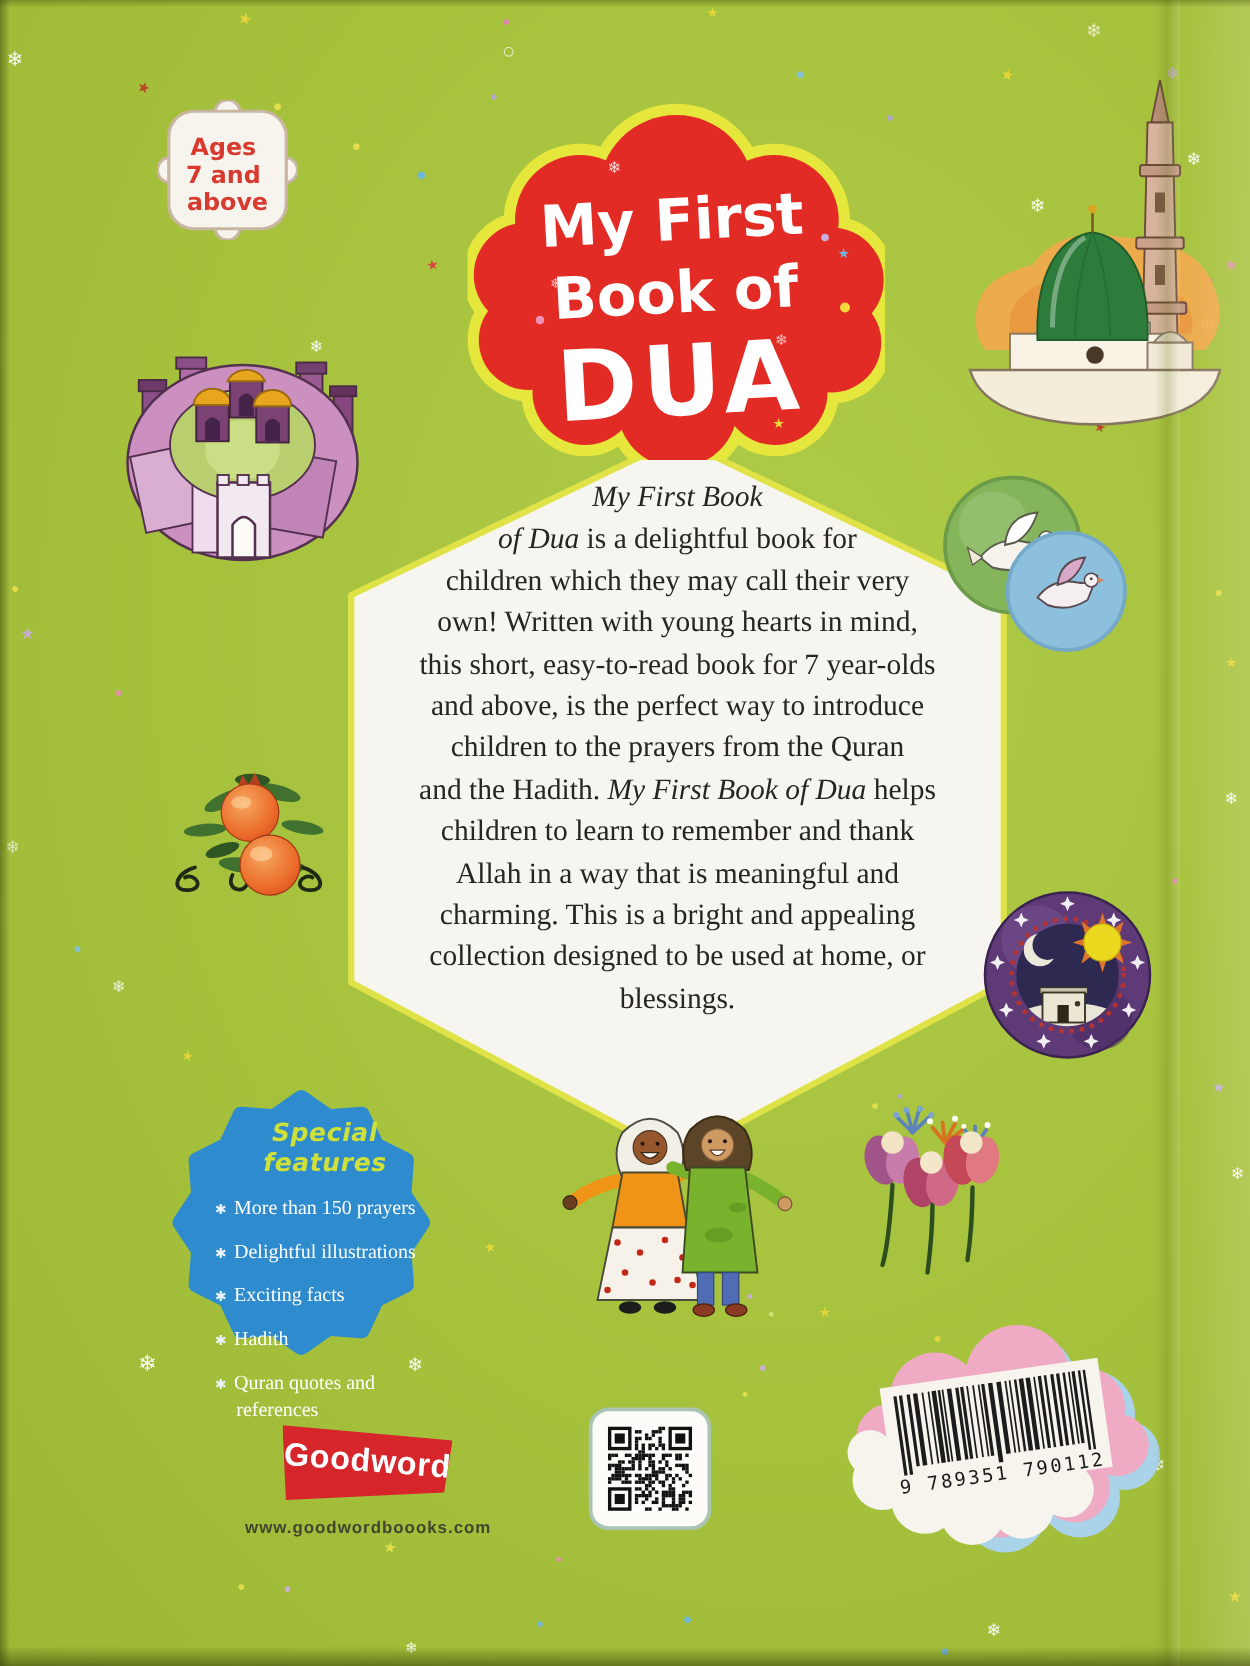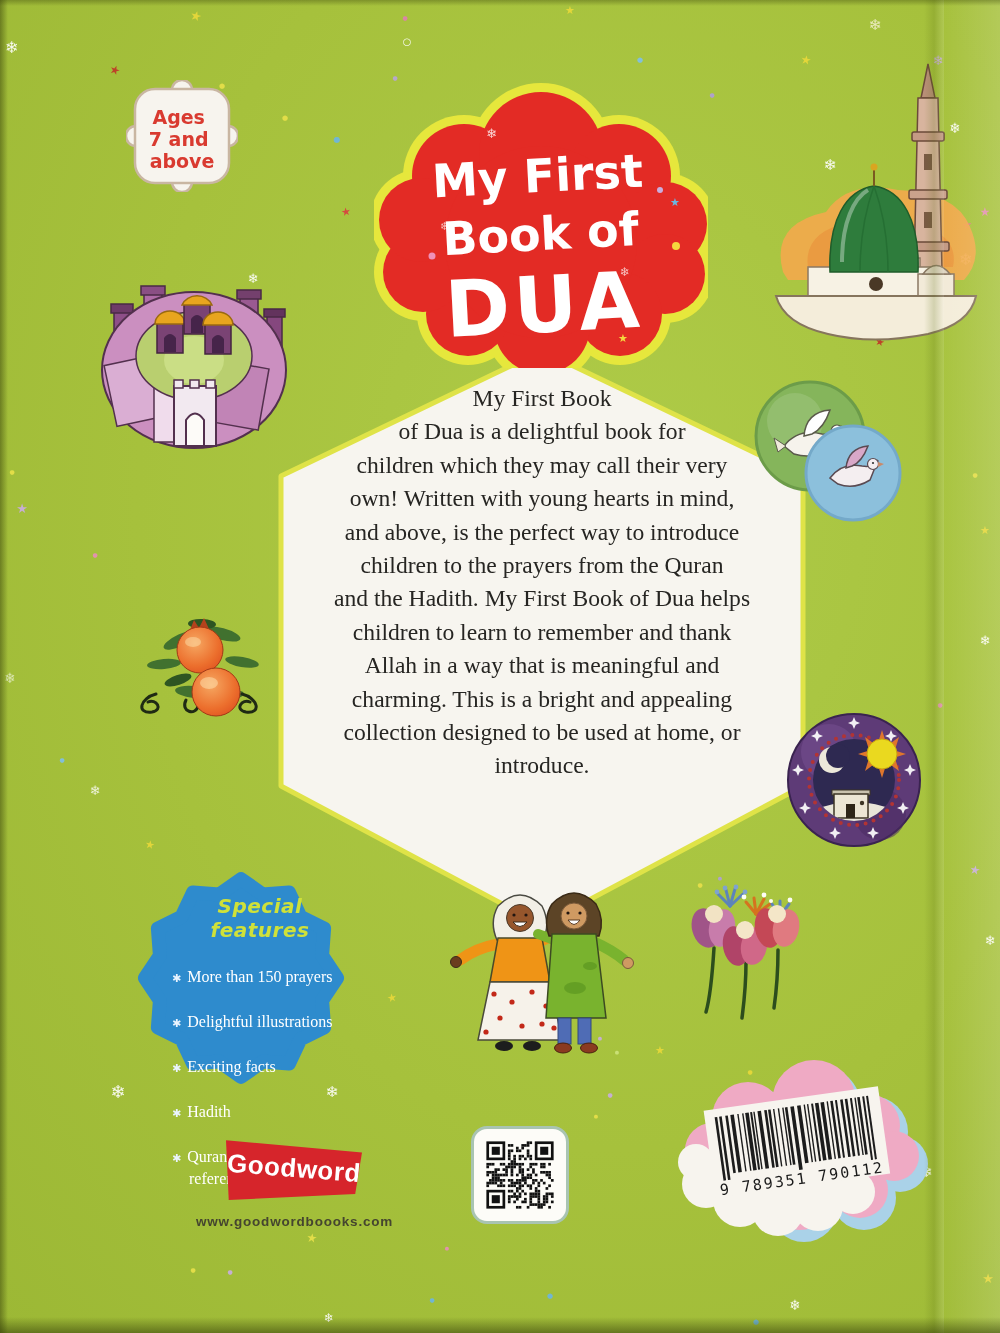--- a/index.html
+++ b/index.html
@@ -12,29 +12,29 @@
   .edge-top{left:0;right:0;top:0;height:6px;background:linear-gradient(rgba(60,70,12,.38),rgba(60,70,12,0));}
   .edge-bottom{left:0;right:0;bottom:0;height:16px;background:linear-gradient(rgba(50,60,8,0),rgba(50,60,8,.55));}
   .edge-right{top:0;bottom:0;right:0;width:58px;background:linear-gradient(90deg,rgba(255,255,240,0),rgba(255,255,240,.16));}
   .crease{top:0;bottom:0;left:924px;width:20px;background:linear-gradient(90deg,rgba(90,110,20,0),rgba(90,110,20,.22),rgba(255,255,255,.12));}
   .abs{position:absolute;}
   .confetti span{position:absolute;transform:translate(-50%,-50%);line-height:1;display:block;}
 
   
   .desc{position:absolute;left:292px;top:382px;width:500px;text-align:center;
     font-family:"Liberation Serif",serif;font-size:23.6px;line-height:33.4px;color:#262522;}
-  .desc .it{}
+  .desc .it{font-style:italic;}
 
   
   .sf-text{position:absolute;left:172px;top:894px;width:176px;color:#fff;}
   .sf-title{font-family:"DejaVu Sans",sans-serif;font-weight:bold;font-style:italic;
     font-size:20px;color:#cfe139;text-align:center;letter-spacing:.5px;margin-bottom:8px;}
   .sf-list{list-style:none;margin:0;padding:0;font-family:"Liberation Serif",serif;
     font-size:16px;line-height:1.32;}
-  .sf-list li{margin:24px 0;padding-left:17px;text-indent:-17px;}
+  .sf-list li{margin:14px 0;padding-left:17px;text-indent:-17px;}
   .sf-list .blt{font-size:11px;color:#eaf4ff;padding-right:6px;font-family:"DejaVu Sans",sans-serif;}
 
   
   .gw-logo{position:absolute;left:226px;top:1139px;width:136px;height:61px;background:#d6252b;
     clip-path:polygon(0% 2%,100% 22%,95% 90%,2% 100%);}
   .gw-logo span{display:block;text-align:center;margin-top:14px;transform:rotate(4.5deg);
     color:#fff;font-weight:bold;font-size:26px;letter-spacing:.5px;font-family:"Liberation Sans",sans-serif;}
   .site{position:absolute;left:196px;top:1214px;width:220px;font-size:13.5px;font-weight:bold;
     color:#45452f;letter-spacing:.8px;}
 
@@ -117,28 +117,29 @@
     </div>
 
   <svg class="abs" style="left:278px;top:348px;" width="528" height="580" viewBox="0 0 528 580">
     <polygon points="264,3 525,128 525,438 264,577 3,438 3,128" fill="#f7f5ef" stroke="#dfe348" stroke-width="5" stroke-linejoin="round"></polygon>
   </svg>
   <div class="desc">
       <div class="desc-line"><span class="it">My First Book</span></div>
       <div class="desc-line"><span class="it">of Dua</span><span> is a delightful book for</span></div>
       <div class="desc-line"><span>children which they may call their very</span></div>
       <div class="desc-line"><span>own! Written with young hearts in mind,</span></div>
+      <div class="desc-line"><span>this short, easy-to-read book for 7 year-olds</span></div>
       <div class="desc-line"><span>and above, is the perfect way to introduce</span></div>
       <div class="desc-line"><span>children to the prayers from the Quran</span></div>
       <div class="desc-line"><span>and the Hadith. </span><span class="it">My First Book of Dua</span><span> helps</span></div>
       <div class="desc-line"><span>children to learn to remember and thank</span></div>
       <div class="desc-line"><span>Allah in a way that is meaningful and</span></div>
       <div class="desc-line"><span>charming. This is a bright and appealing</span></div>
       <div class="desc-line"><span>collection designed to be used at home, or</span></div>
-      <div class="desc-line"><span>introduce.</span></div>
+      <div class="desc-line"><span>blessings.</span></div>
     </div>
 
   <svg class="abs" style="left:126px;top:80px;" width="112" height="112" viewBox="0 0 112 112">
     <g>
       <circle cx="56" cy="10" r="10" fill="#f7f4ee" stroke="#c9b6a2" stroke-width="2.5"></circle>
       <circle cx="56" cy="102" r="10" fill="#f7f4ee" stroke="#c9b6a2" stroke-width="2.5"></circle>
       <circle cx="10" cy="56" r="10" fill="#f7f4ee" stroke="#c9b6a2" stroke-width="2.5"></circle>
       <circle cx="102" cy="56" r="10" fill="#f7f4ee" stroke="#c9b6a2" stroke-width="2.5"></circle>
       <rect x="9" y="9" width="94" height="94" rx="20" fill="#f7f4ee" stroke="#c9b6a2" stroke-width="2.5"></rect>
     </g>

